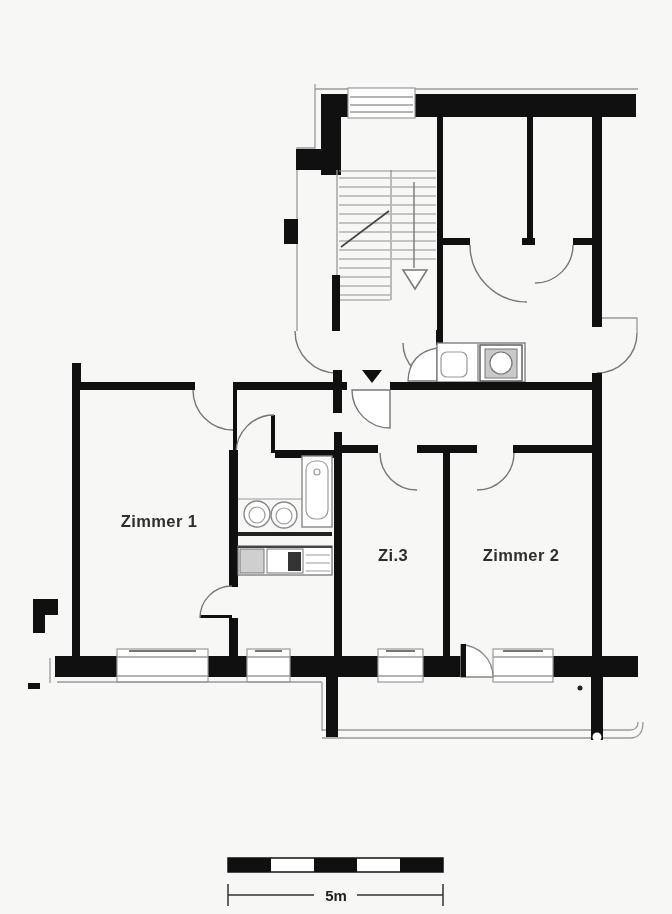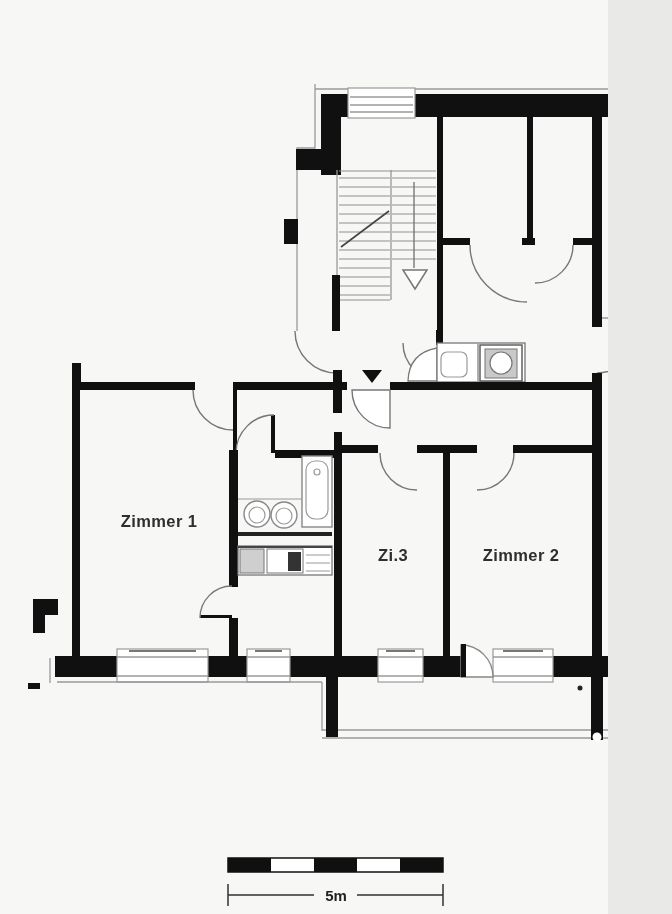--- a/index.html
+++ b/index.html
@@ -1,17 +1,17 @@
 <!DOCTYPE html>
 <html><head>
 <meta charset="utf-8">
 <style>
   html,body{margin:0;padding:0;}
   body{background:#e9e9e7;font-family:"Liberation Sans",sans-serif;}
-  .page{position:relative;width:608px;height:914px;background:#f7f7f5;overflow:hidden;}
+  .page{position:relative;width:672px;height:914px;background:#f7f7f5;overflow:hidden;}
   svg{position:absolute;left:0;top:0;}
   .room-label{font-family:"Liberation Sans",sans-serif;font-size:16.5px;font-weight:bold;fill:#2e2e2e;letter-spacing:.4px;}
   .scale-label{font-family:"Liberation Sans",sans-serif;font-size:15px;font-weight:bold;fill:#222;}
   .wall{fill:#101010;}
   .thin{stroke:#9a9a9a;stroke-width:1.3;fill:none;}
   .swing{stroke:#777;stroke-width:1.4;fill:none;}
   .tread{stroke:#8f8f8f;stroke-width:1.2;fill:none;}
   .fixture{stroke:#888;stroke-width:1.4;fill:#ffffff;}
   .fixture2{stroke:#9a9a9a;stroke-width:1.2;fill:none;}
 </style>

